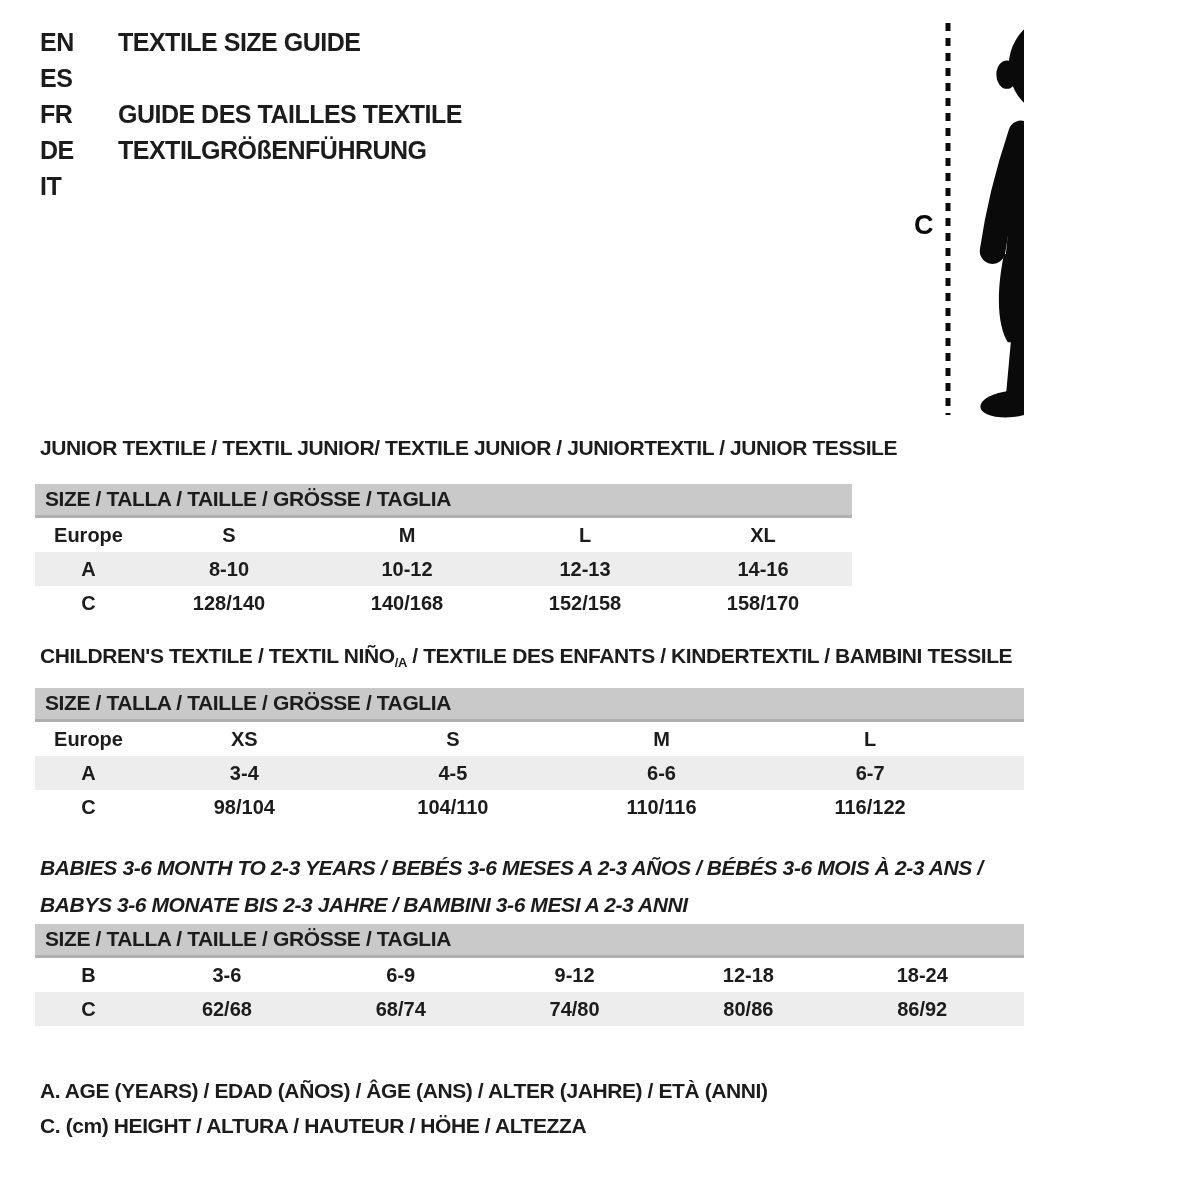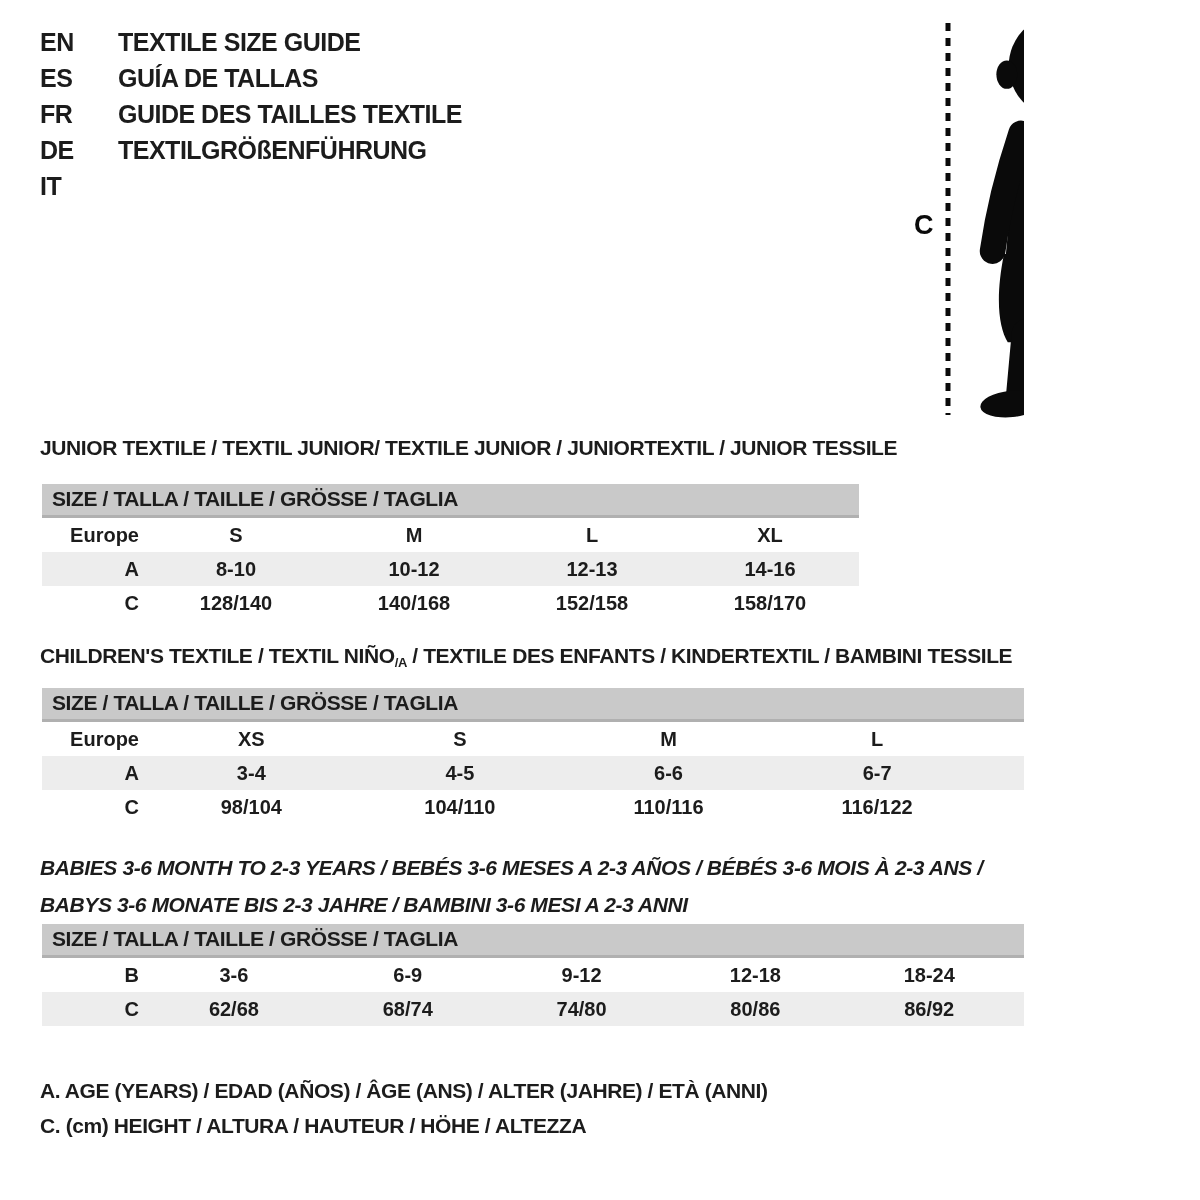--- a/index.html
+++ b/index.html
@@ -27,21 +27,21 @@
   .baby-svg { position: absolute; left: 52px; top: 2px; }
 
   
   .section-title { position: absolute; left: 40px; font-size: 21px; letter-spacing: -0.4px; white-space: nowrap; }
   .section-title .sub { font-size: 13px; vertical-align: -4px; }
   #title-junior   { top: 436px; text-align: center; }
   #title-children { top: 644px; }
   #title-babies   { top: 849px; line-height: 37px; font-style: italic; }
 
   
-  .table-wrap { position: absolute; left: 42px; }
+  .table-wrap { position: absolute; left: 35px; }
   #table-junior-wrap   { top: 484px; width: 817px; }
   #table-children-wrap { top: 688px; width: 1148px; }
   #table-babies-wrap   { top: 924px; width: 1148px; }
 
   table.size-table { width: 100%; border-collapse: collapse; table-layout: fixed; }
   table.size-table col.label-col { width: 105px; }
   table.size-table th.bar {
     background: var(--bar-bg, #c9c9c9);
     border-bottom: 3px solid var(--bar-edge, #b0b0b0);
     font-size: 21px;
@@ -52,40 +52,39 @@
     overflow: hidden;
   }
   table.size-table tbody th,
   table.size-table tbody td {
     font-size: 20px;
     font-weight: 700;
     padding: 5px 8px 4px;
     height: 25px;
     white-space: nowrap;
   }
-  table.size-table tbody th { text-align: right; padding-left: 10px; }
+  table.size-table tbody th { text-align: center; padding-left: 10px; }
   table.size-table tbody td { text-align: center; }
   table.size-table tr.shaded { background: var(--shade-bg, #ededed); }
 
   
   .footnotes { position: absolute; left: 40px; top: 1073px; font-size: 21px; line-height: 35px; letter-spacing: -0.4px; }
 </style>
 </head>
 <body>
 
 <div class="page">
 
   <div class="lang-list">
     <div class="lang-row">
       <span class="lang-code">EN</span>
       <span class="lang-title">TEXTILE SIZE GUIDE</span>
     </div>
     <div class="lang-row">
       <span class="lang-code">ES</span>
-      <span class="lang-title">GUÍA DE TALLAS</span>
     </div>
     <div class="lang-row">
       <span class="lang-code">FR</span>
       <span class="lang-title">GUIDE DES TAILLES TEXTILE</span>
     </div>
     <div class="lang-row">
       <span class="lang-code">DE</span>
       <span class="lang-title">TEXTILGRÖßENFÜHRUNG</span>
     </div>
     <div class="lang-row">

